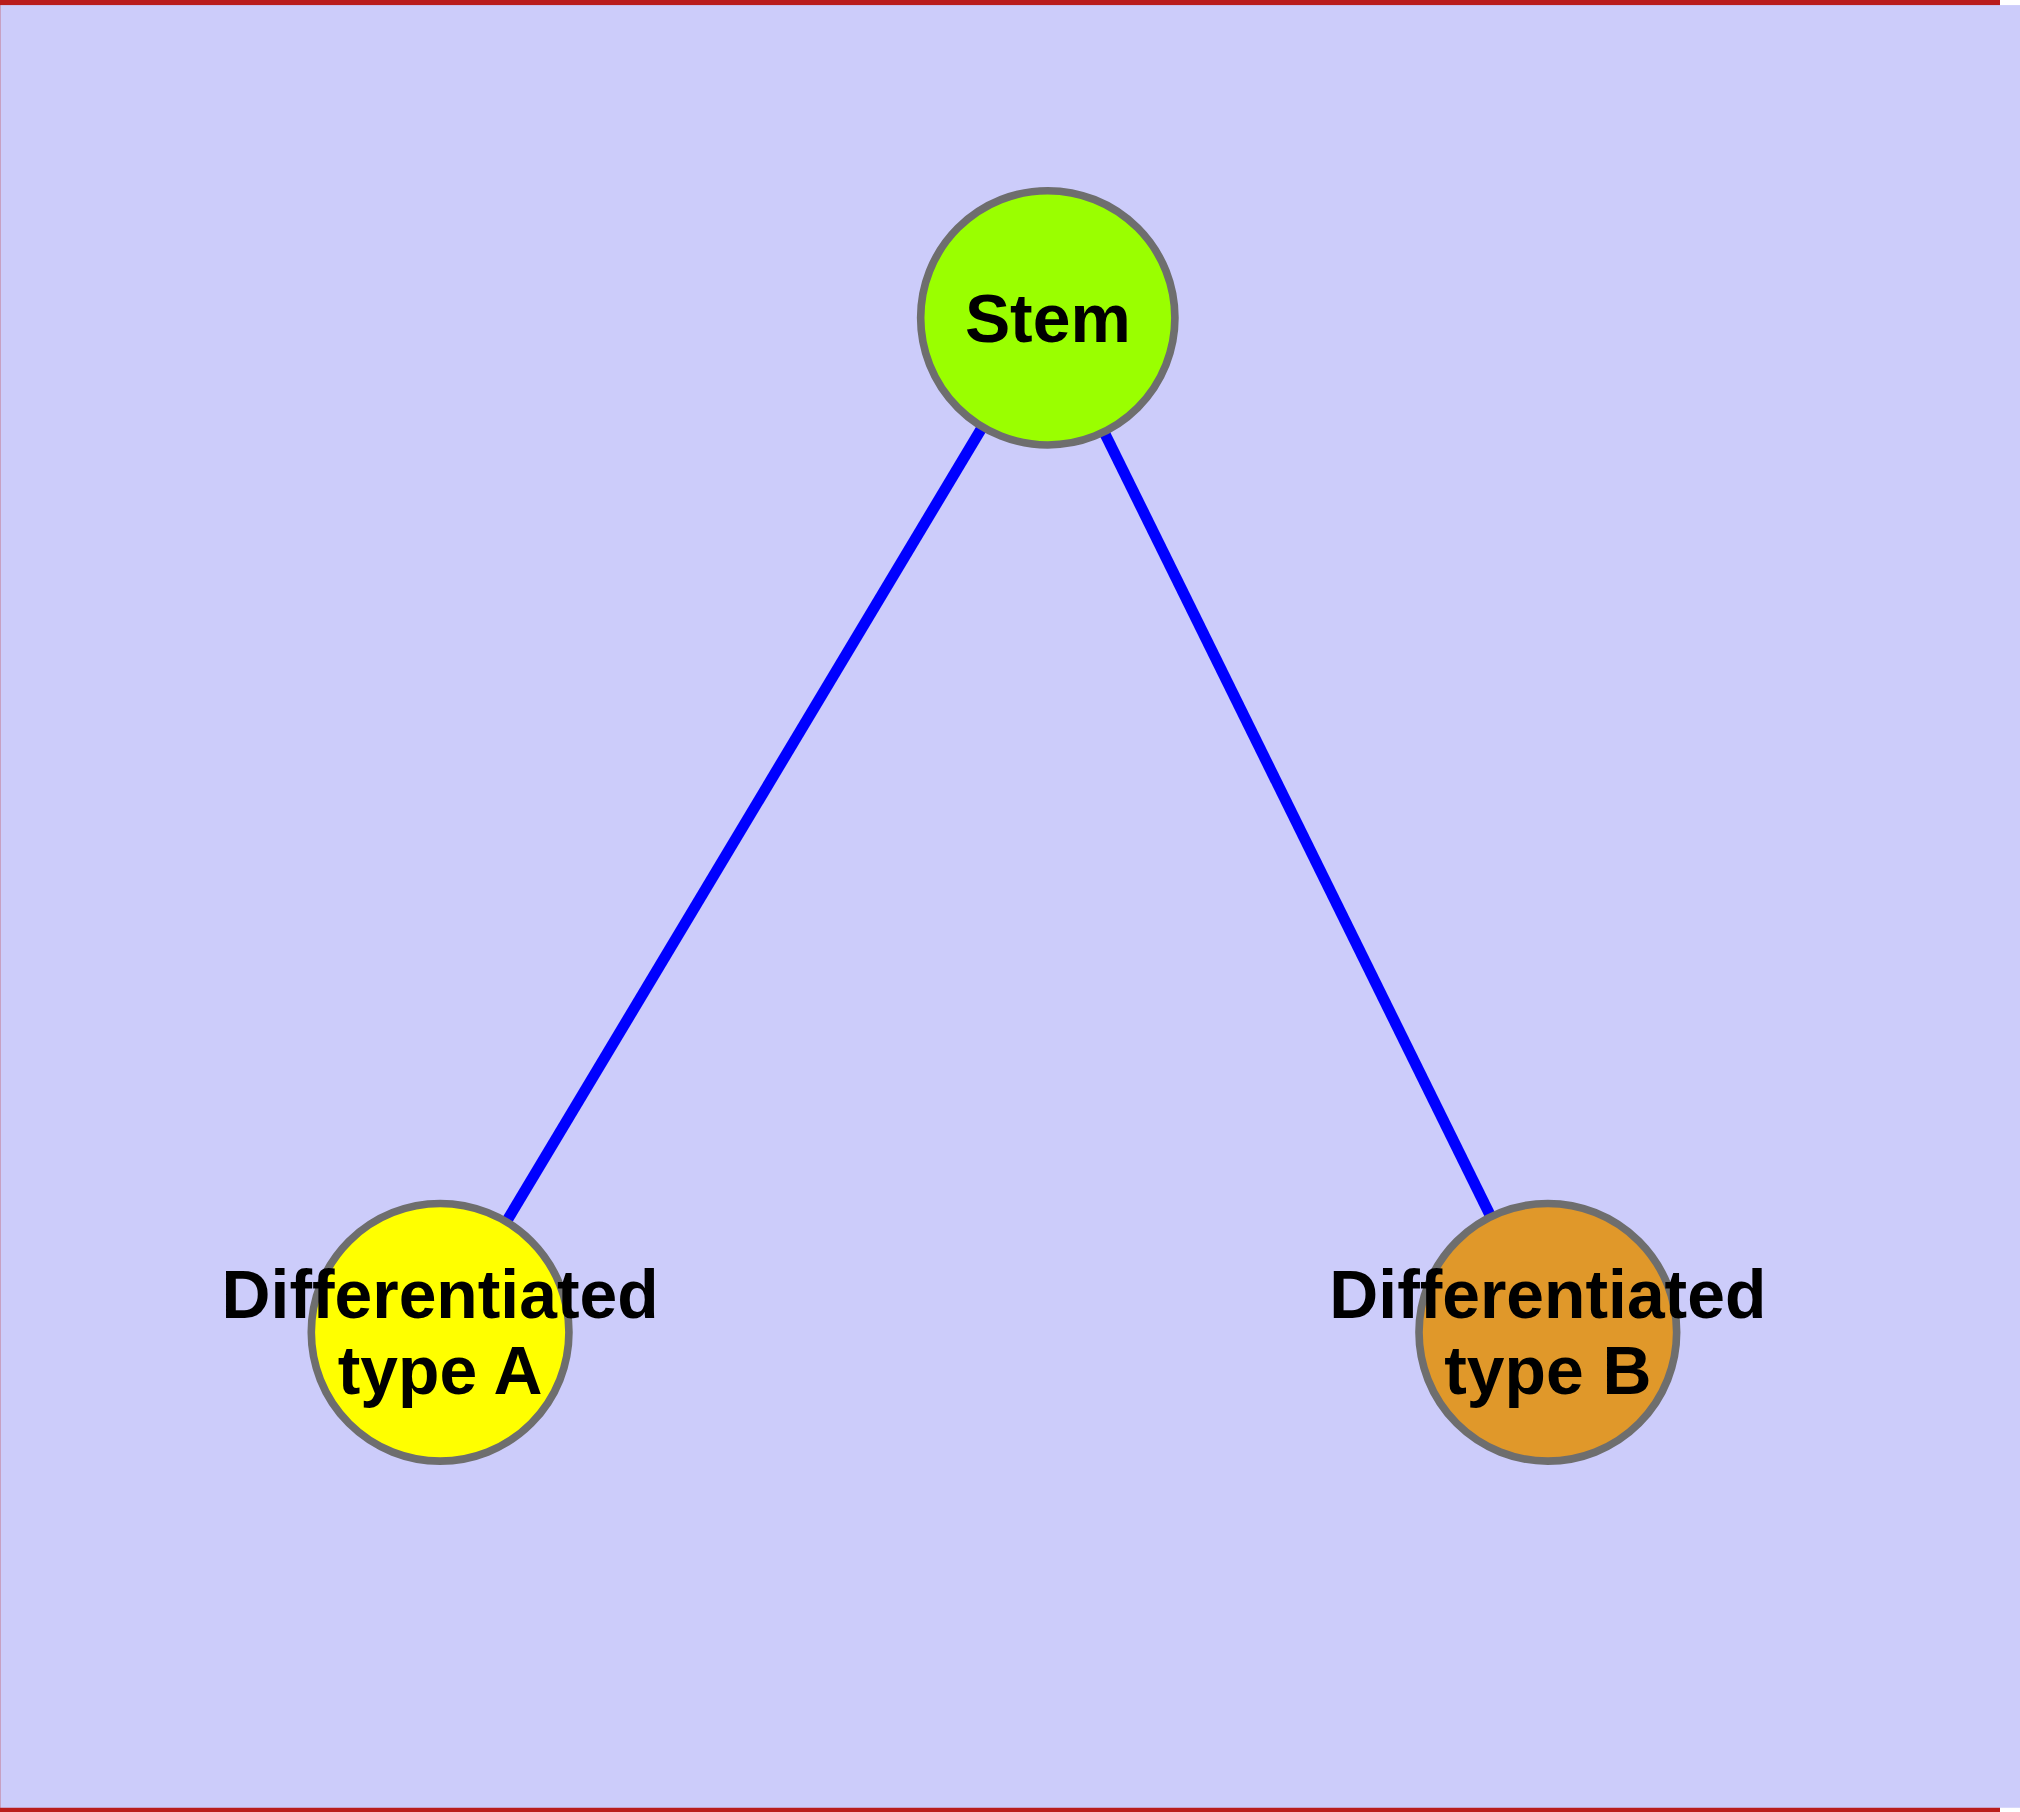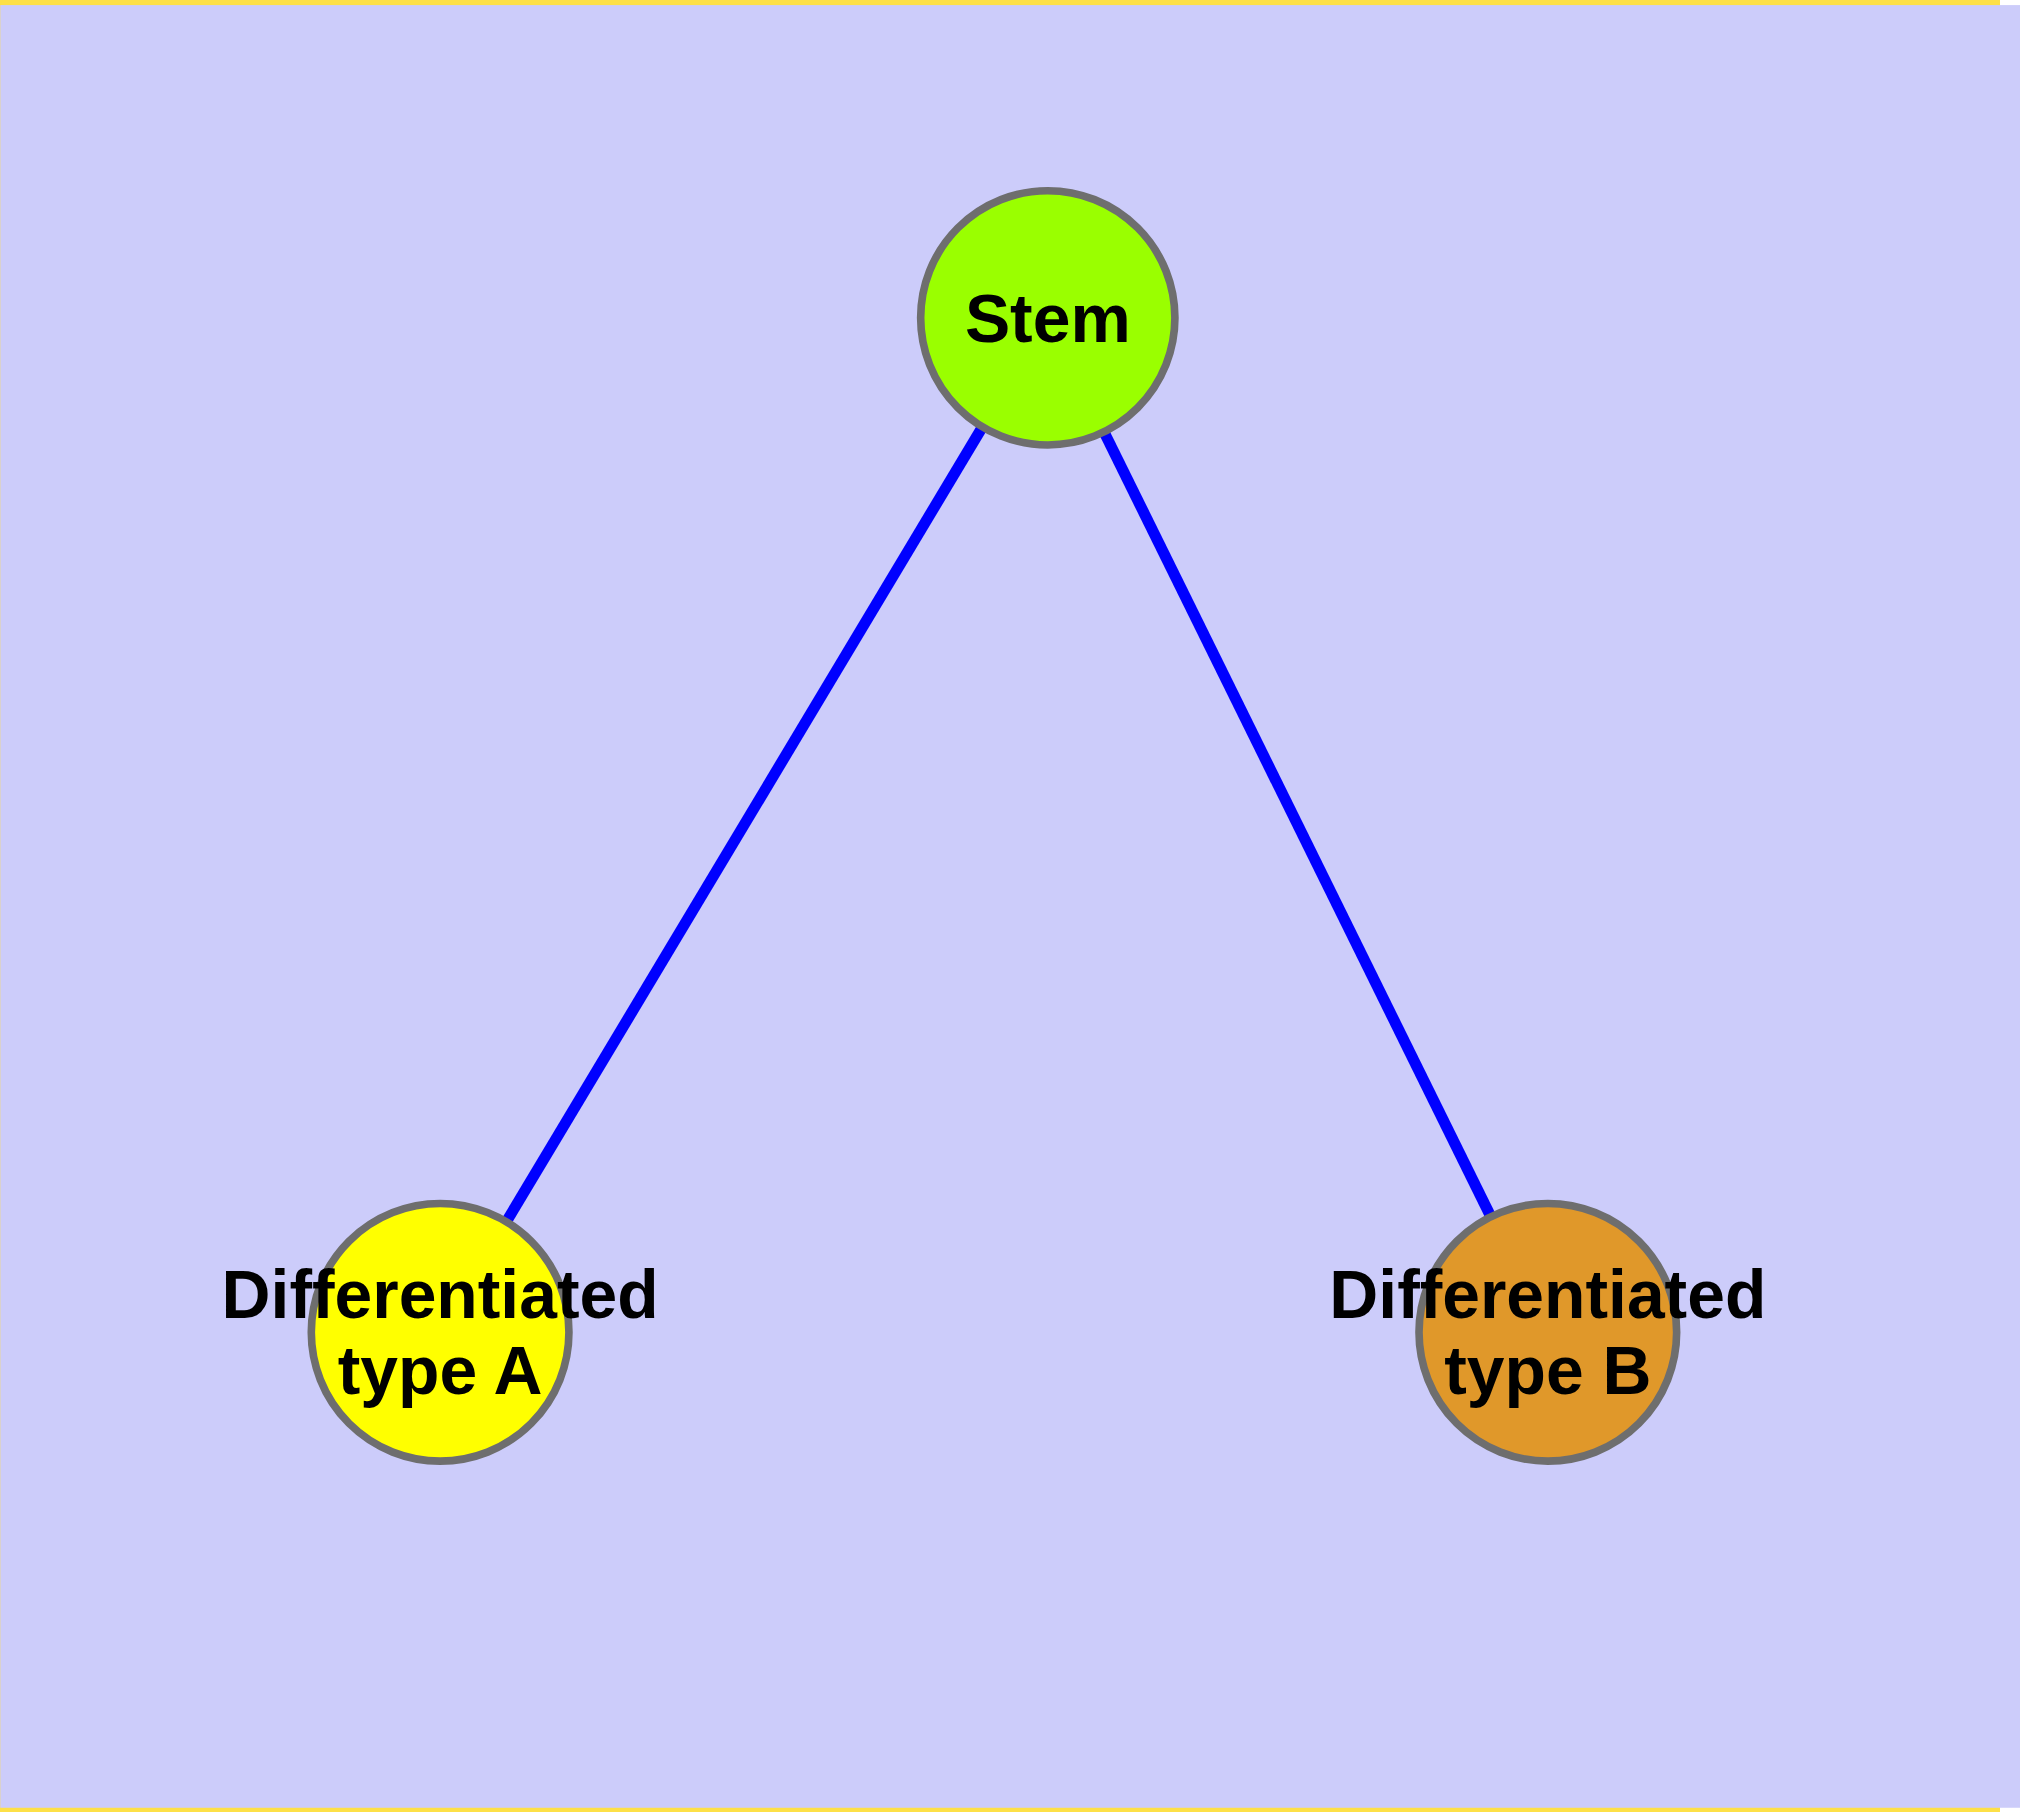--- a/index.html
+++ b/index.html
@@ -10,21 +10,21 @@
   body {
     width: 2021px;
     height: 1812px;
     font-family: "Liberation Sans", sans-serif;
     overflow: hidden;
   }
   #diagram-root {
     position: relative;
     width: 2000px;
     height: 1812px;
-    background: #fde047;
+    background: #b91c1c;
   }
   #graph-svg {
     position: absolute;
     left: 0;
     top: 0;
     display: block;
   }
   .node-label {
     font-family: "Liberation Sans", sans-serif;
     font-weight: bold;

